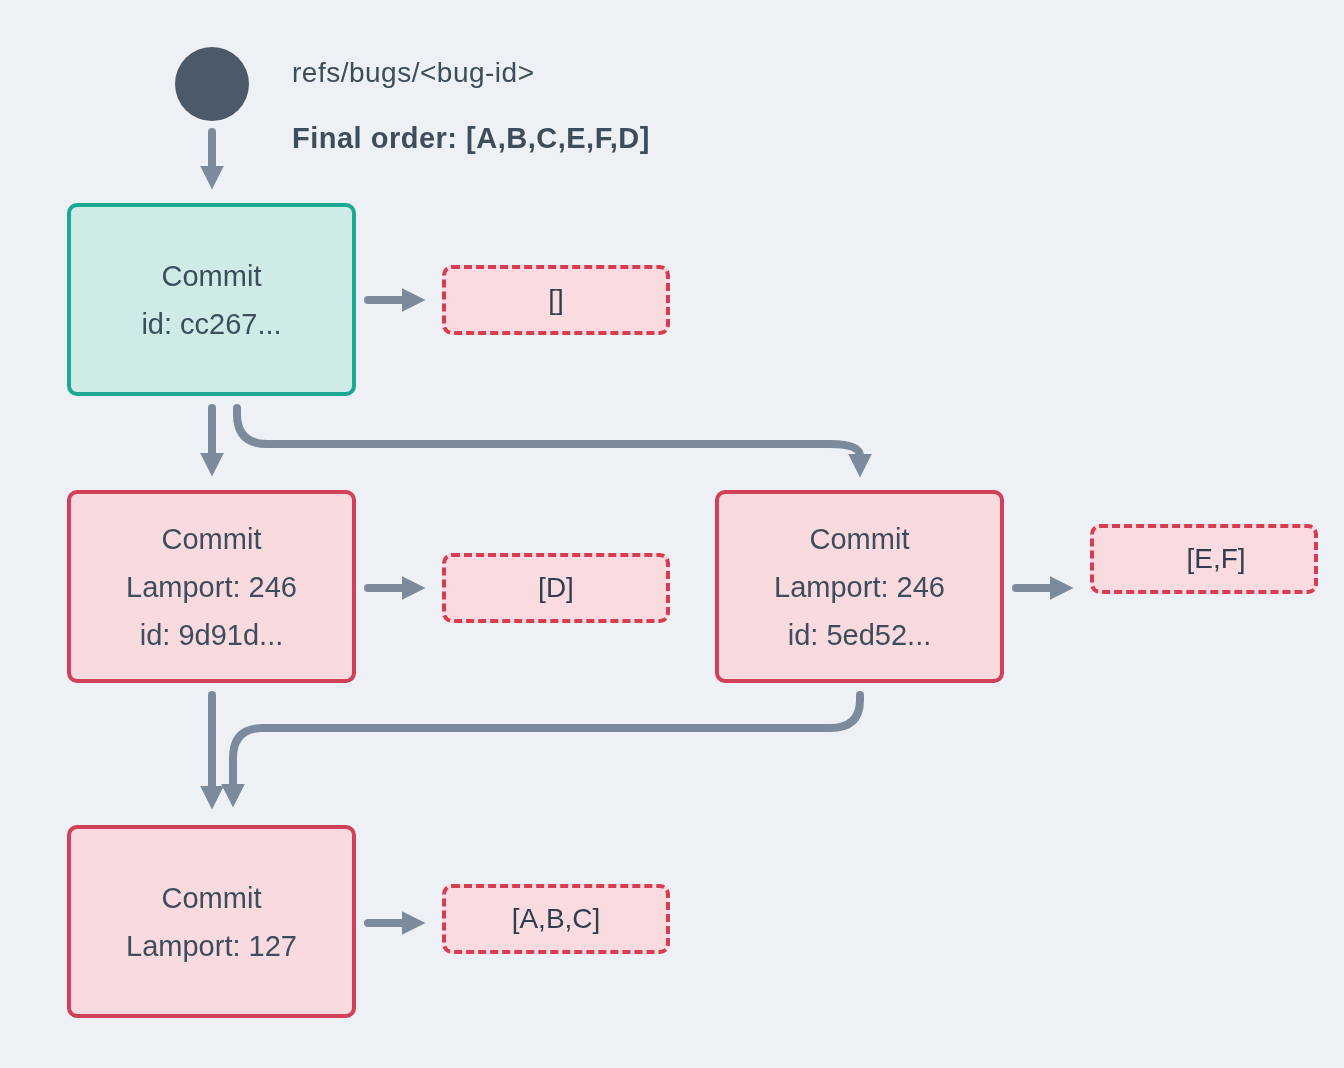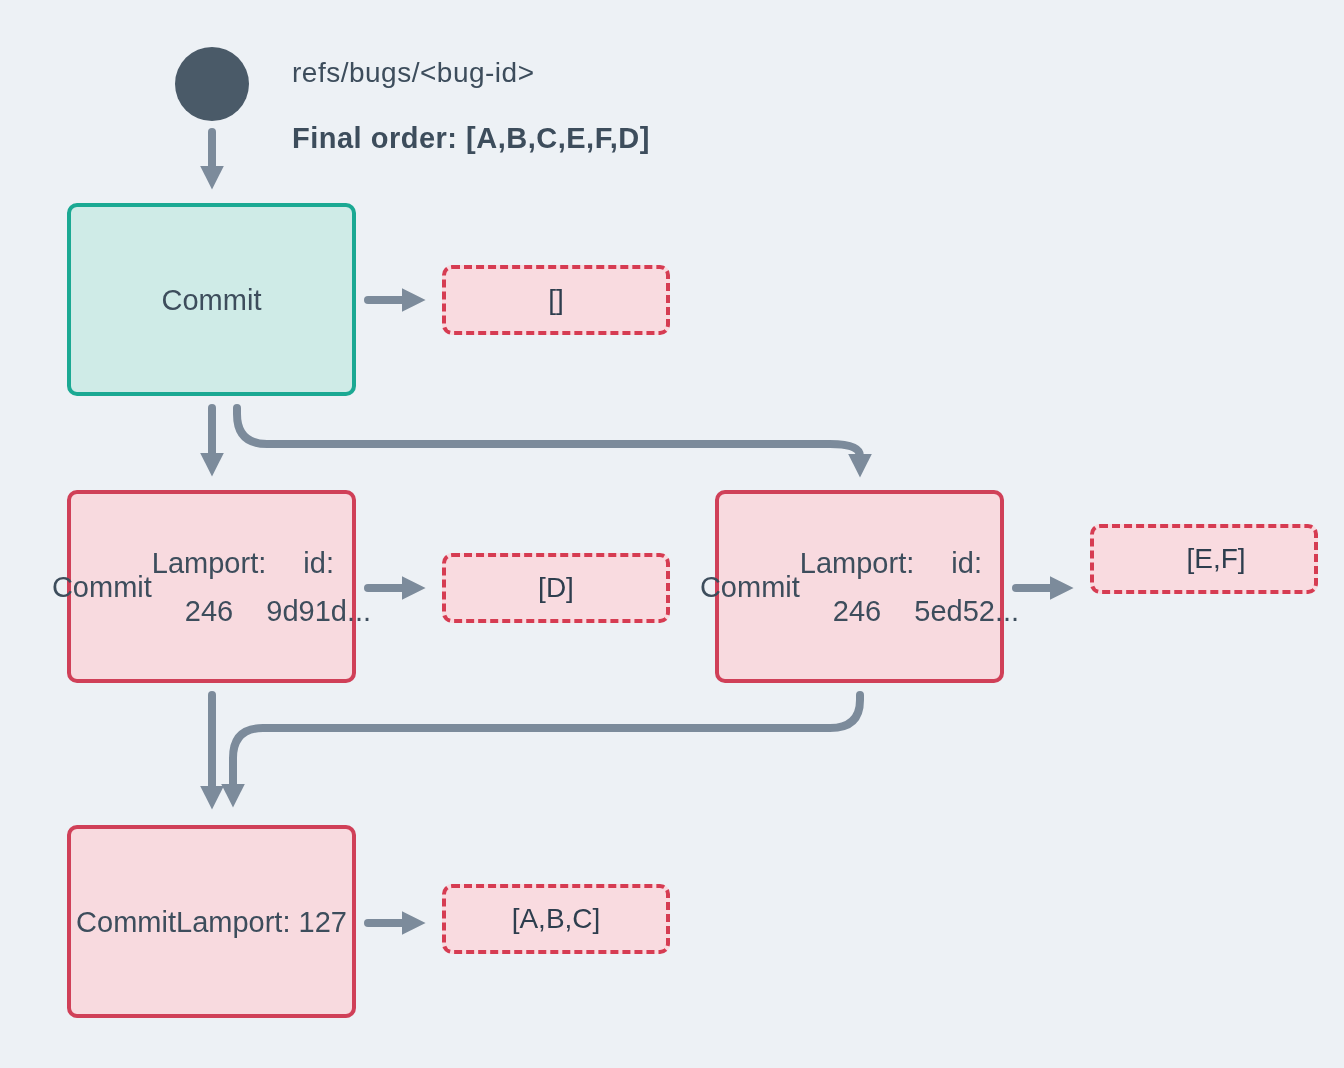--- a/index.html
+++ b/index.html
@@ -35,21 +35,21 @@
     font-size:28px;color:var(--ink);letter-spacing:.5px;
   }
   .hdr-order{
     position:absolute;left:272px;top:122px;
     font-size:29px;font-weight:bold;color:var(--ink);letter-spacing:.5px;
   }
   .commit-node{
     position:absolute;width:289px;height:193px;
     border-radius:10px;border:4px solid var(--pink-border);
     background:var(--pink-fill);
-    display:flex;flex-direction:row;justify-content:center;align-items:center;
+    display:flex;flex-direction:column;justify-content:center;align-items:center;
     font-size:29px;line-height:48px;color:var(--ink);
     text-align:center;
   }
   .commit-node.teal{border-color:var(--teal-border);background:var(--teal-fill);}
   .node-a{left:47px;top:203px;}
   .node-b{left:47px;top:490px;}
   .node-c{left:695px;top:490px;}
   .node-d{left:47px;top:825px;}
   .payload-box{
     position:absolute;width:228px;height:70px;
@@ -87,20 +87,21 @@
     </g>
   </svg>
 
   <div class="head-circle"></div>
 
   <div class="hdr-ref">refs/bugs/&lt;bug-id&gt;</div>
   <div class="hdr-order">Final order: [A,B,C,E,F,D]</div>
 
   <div class="commit-node teal node-a">
     <div>Commit</div>
+    <div>id: cc267...</div>
   </div>
   <div class="payload-box pl-a">[]</div>
 
   <div class="commit-node node-b">
     <div>Commit</div>
     <div>Lamport: 246</div>
     <div>id: 9d91d...</div>
   </div>
   <div class="payload-box pl-b">[D]</div>
 

